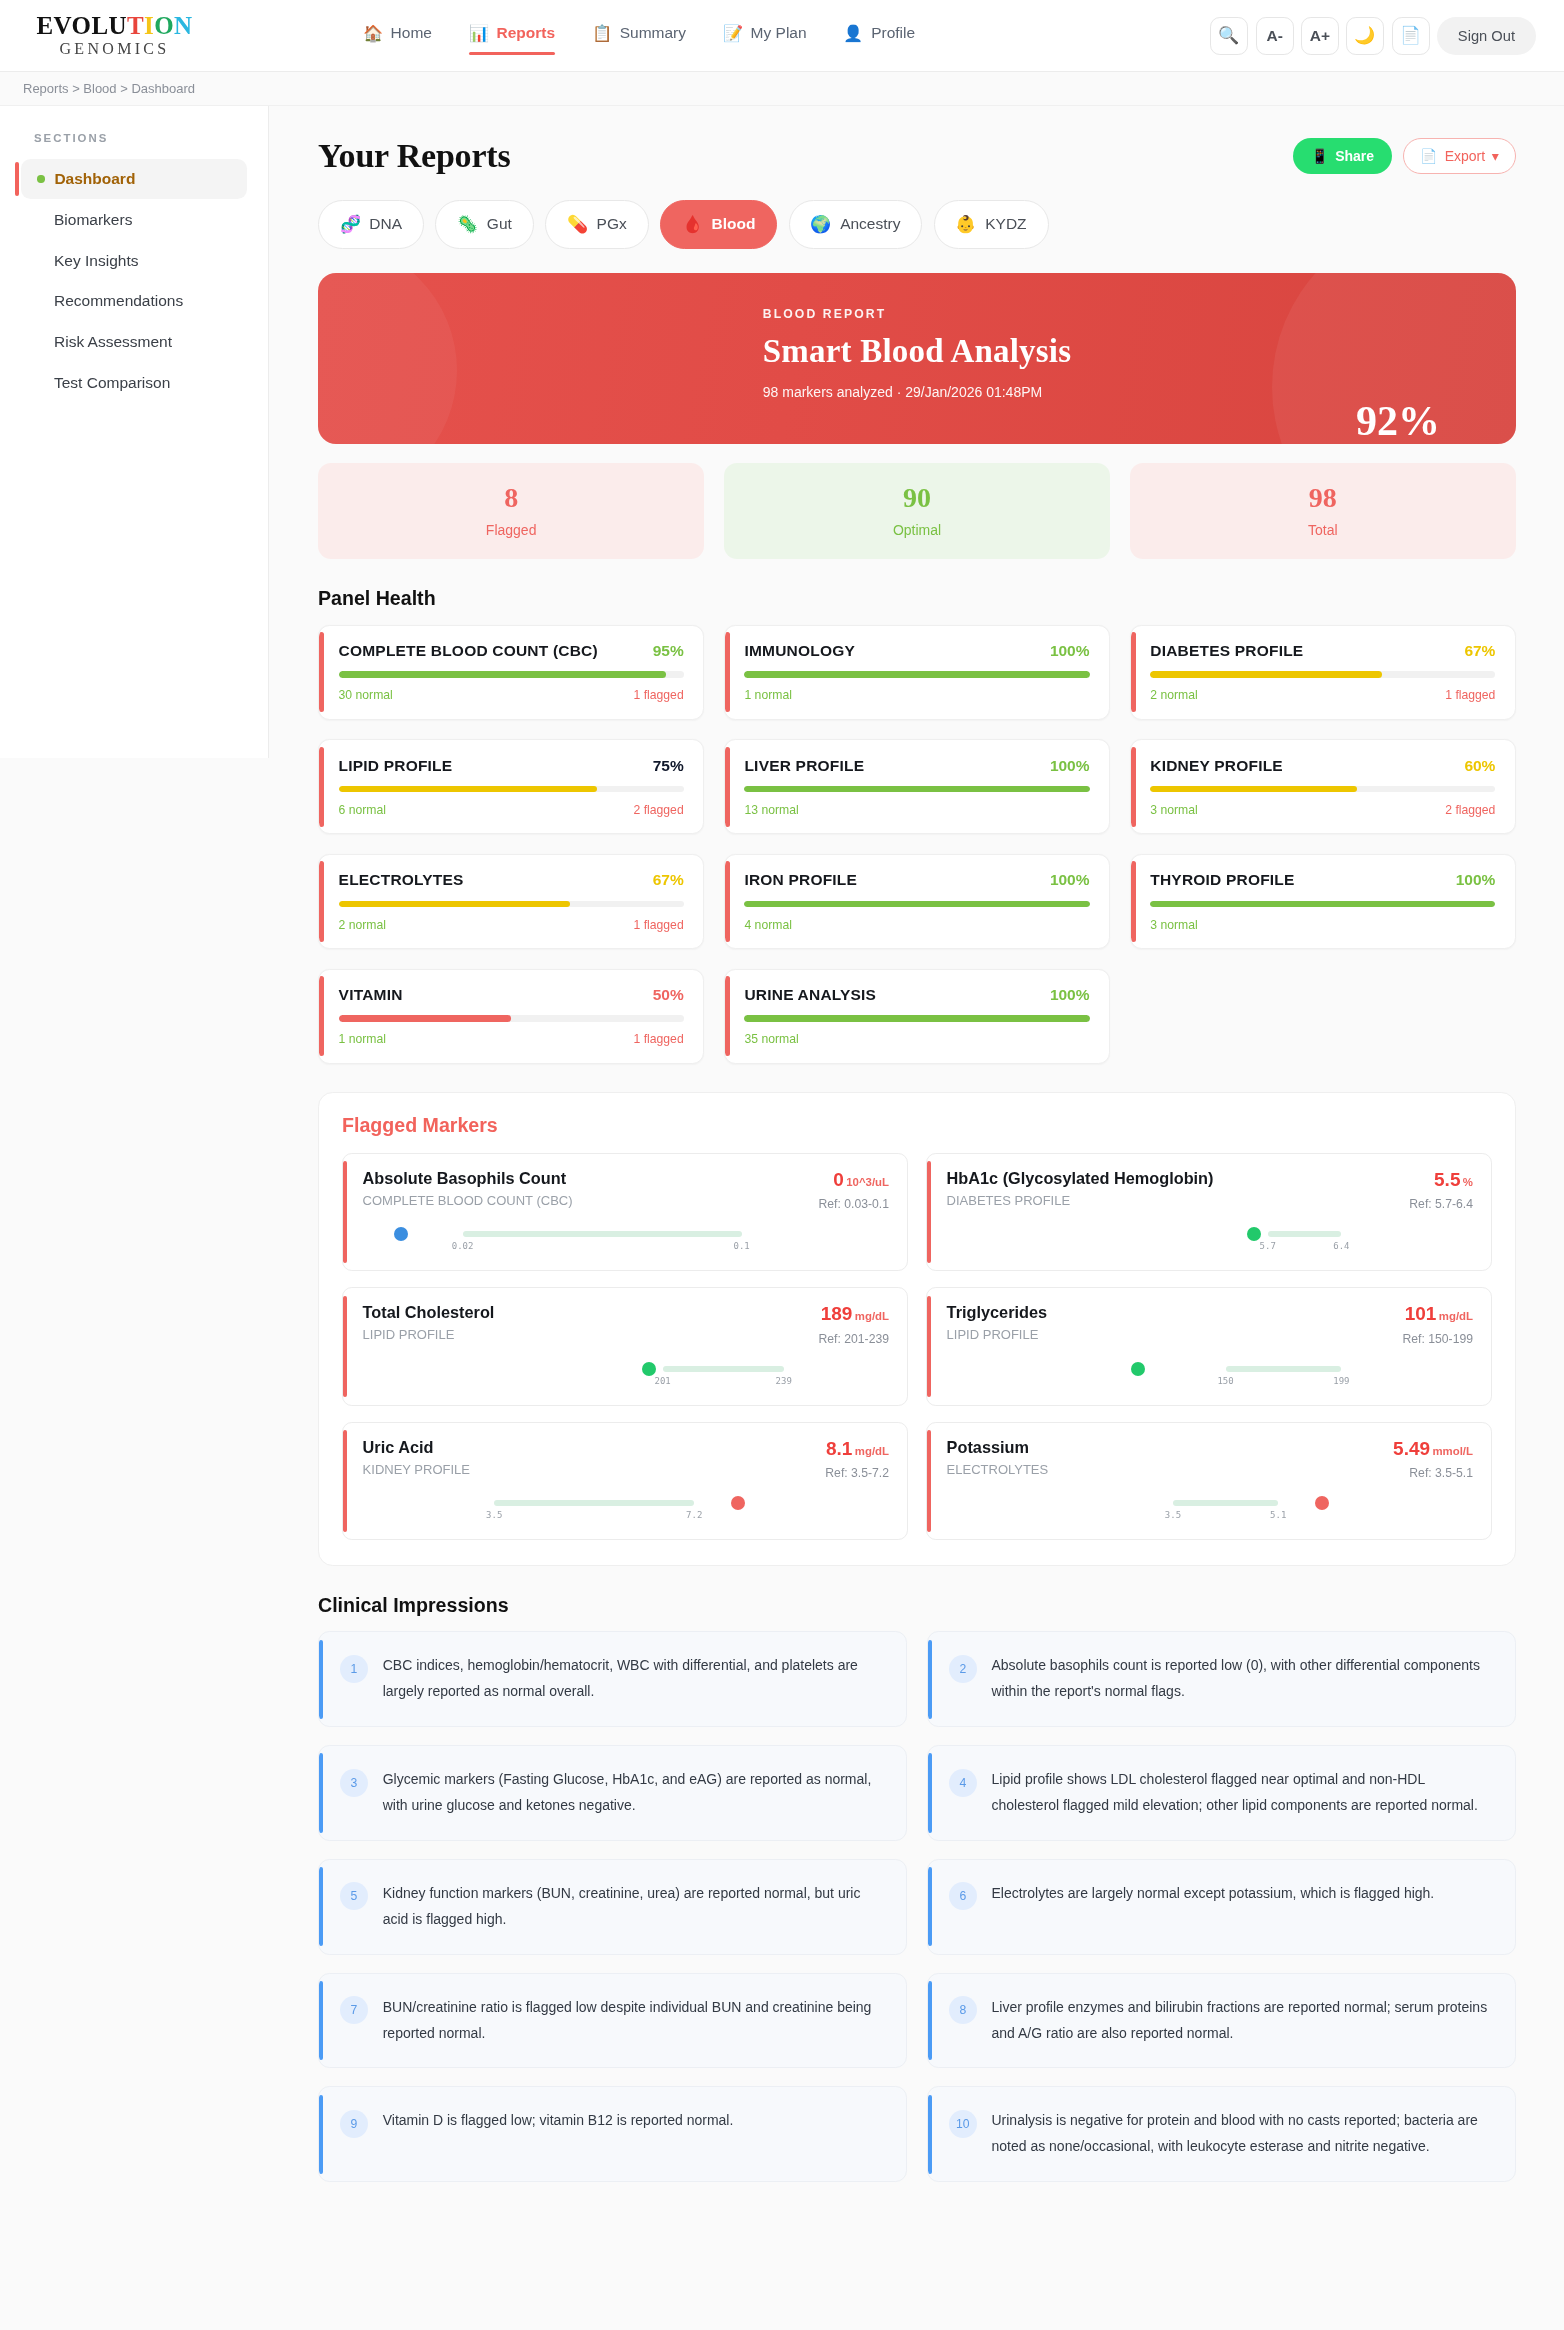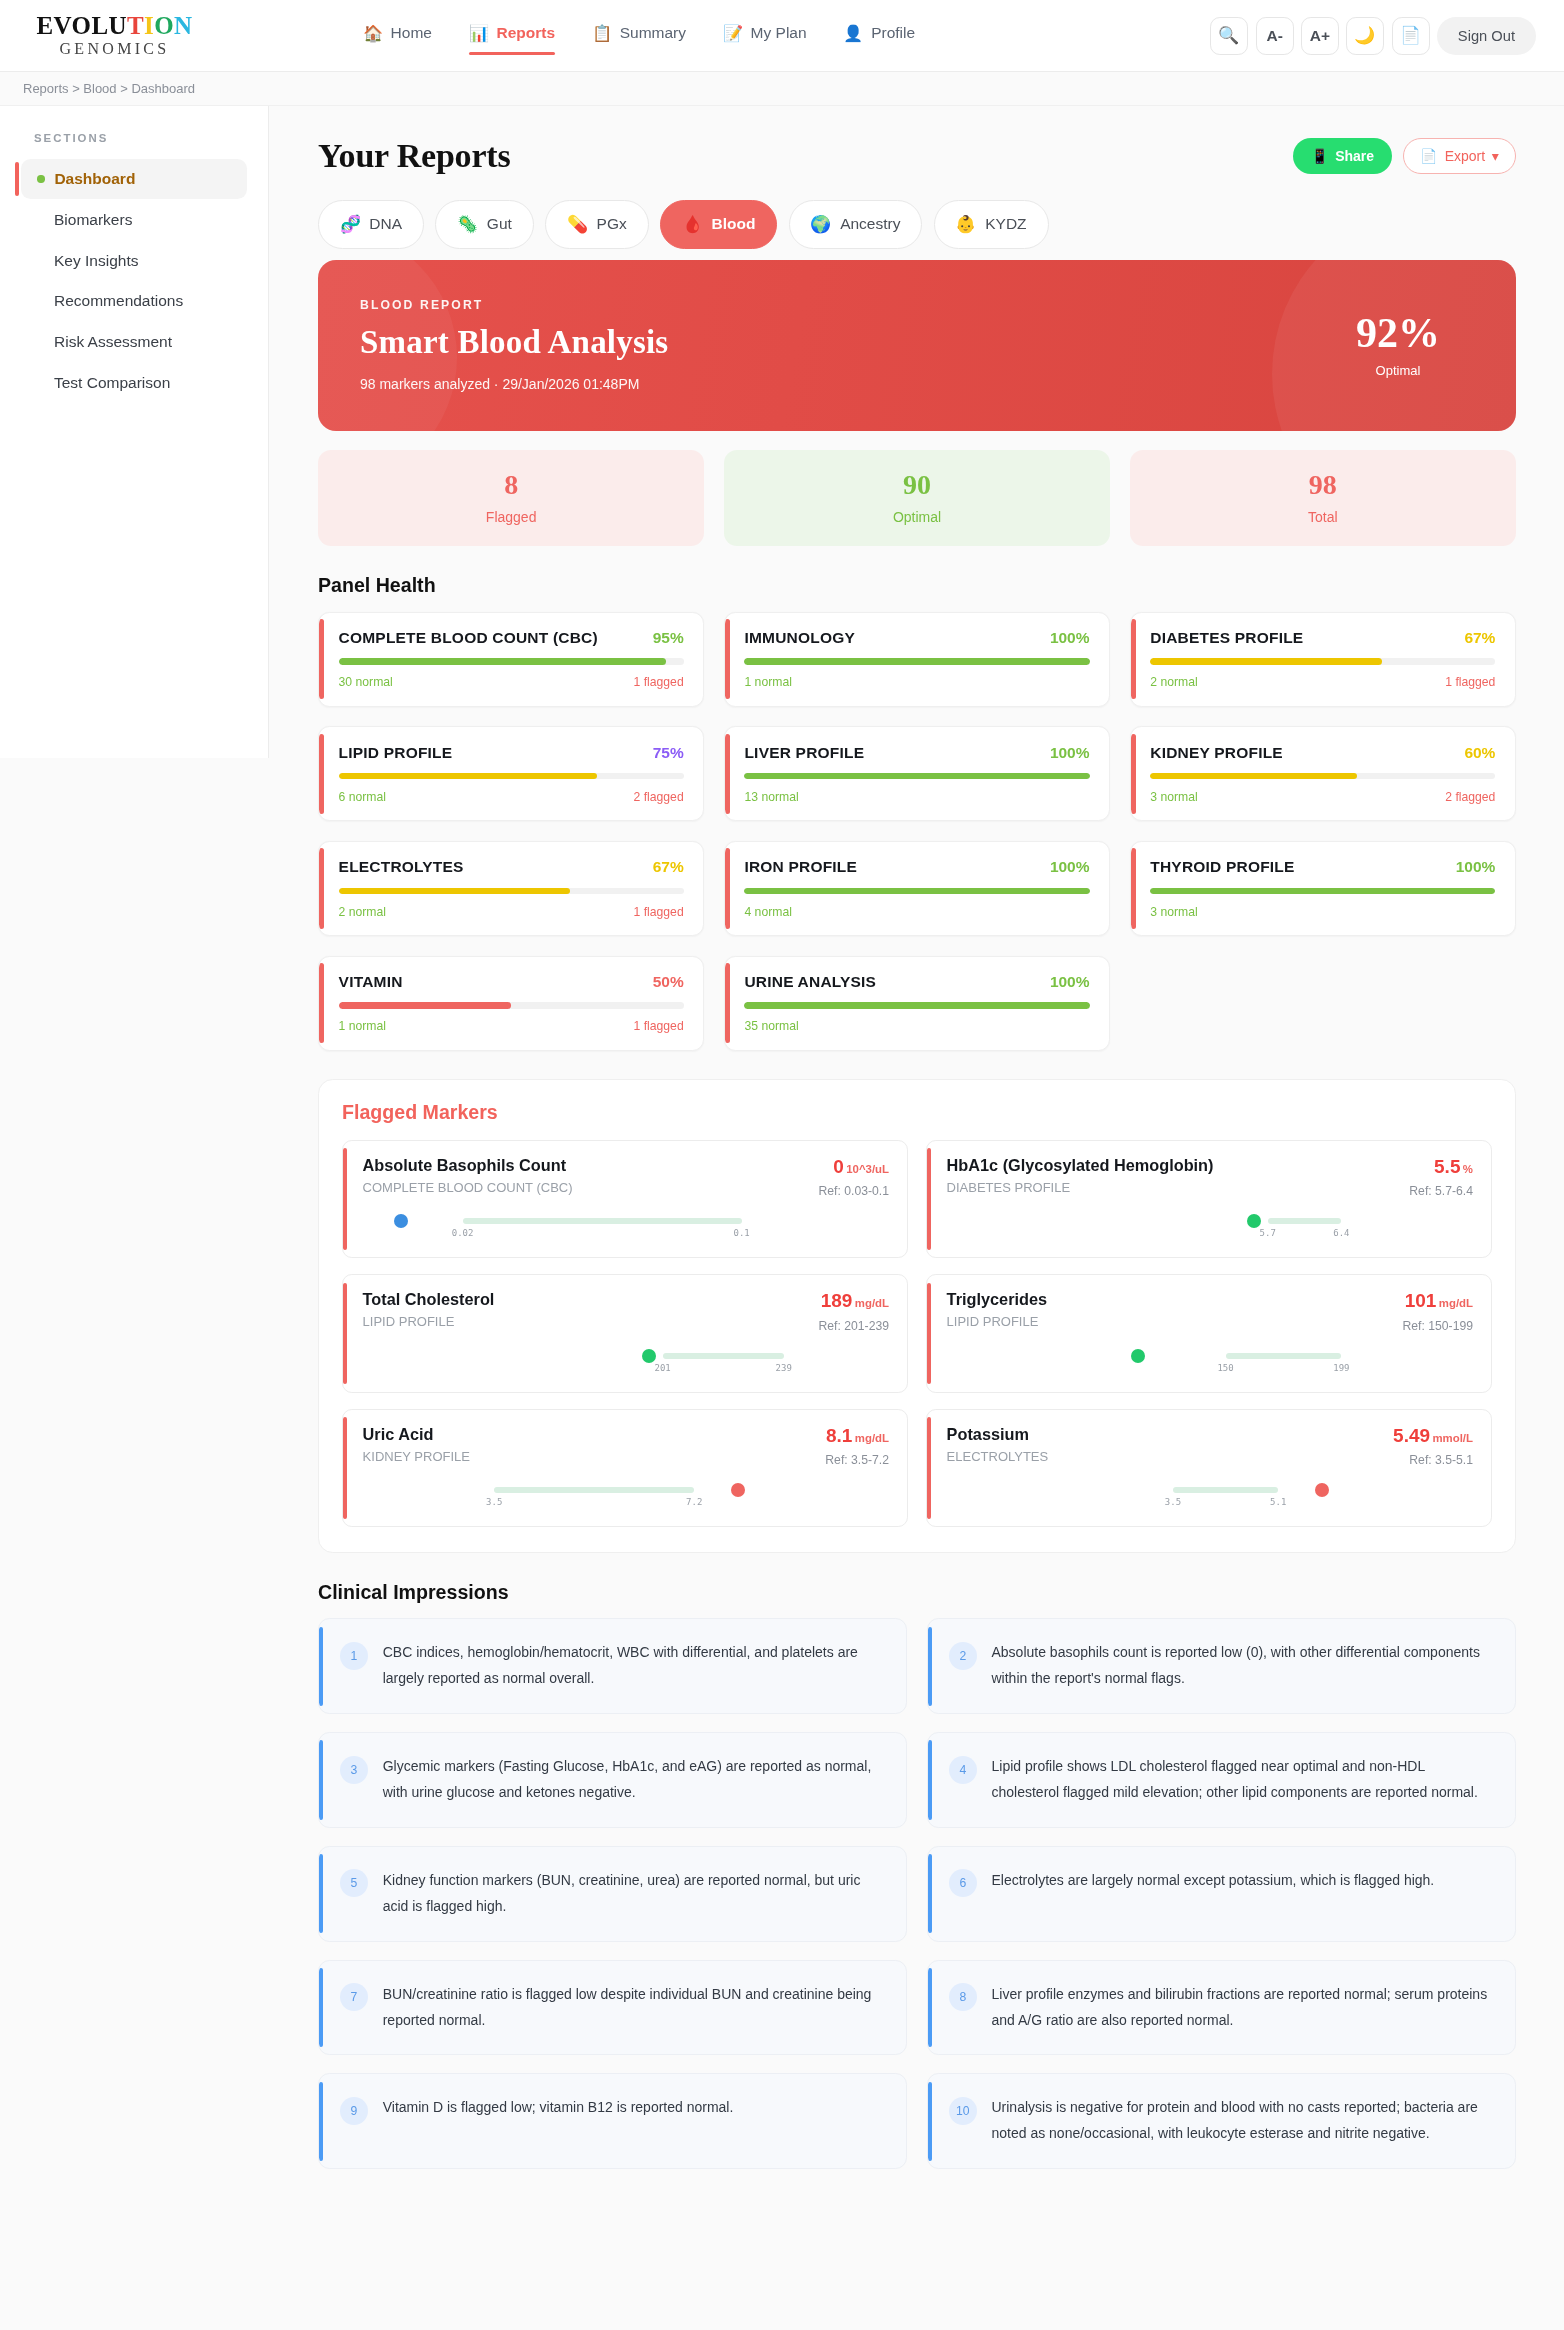--- a/index.html
+++ b/index.html
@@ -111,24 +111,24 @@
   .chip {
     height: 49px; border-radius: 24.5px; background: #fff; border: 0.8px solid #e8e8e8;
     display: flex; align-items: center; gap: 8.2px; padding: 0 21px;
     font-size: 15.5px; color: #4a4f57; cursor: pointer;
   }
   .chip.active { background: #ef6560; border-color: #ef6560; color: #fff; font-weight: bold; }
   .chip .cicon { font-size: 17px; line-height: 1; }
 
   
   .hero {
-    margin-top: 11px; height: 171px; border-radius: 18px;
+    margin-top: 24px; height: 171px; border-radius: 18px;
     background: linear-gradient(100deg, #e5514c 0%, #e14c47 40%, #d8453f 100%);
     position: relative; overflow: hidden; color: #fff;
-    padding: 34px 42px; display: flex; align-items: center;
+    padding: 34px 42px; display: flex; align-items: center; flex-direction: column;
   }
   .hero::after {
     content: ""; position: absolute; right: -98px; top: -57px;
     width: 342px; height: 342px; border-radius: 50%;
     background: rgba(255,255,255,0.06);
   }
   .hero::before {
     content: ""; position: absolute; left: -122px; top: -33px;
     width: 261px; height: 261px; border-radius: 50%;
     background: rgba(255,255,255,0.05);
@@ -420,21 +420,21 @@
             <div class="fill" style="width: 67%; background: rgb(237, 198, 0);"></div>
           </div>
           <div class="panel-foot">
             <span class="foot-norm">2 normal</span>
             <span class="foot-flag">1 flagged</span>
           </div>
         </div>
         <div class="panel">
           <div class="panel-head">
             <div class="panel-name">LIPID PROFILE</div>
-            <div class="panel-pct" style="color: #8b5cf6;">75%</div>
+            <div class="panel-pct" style="color: #0f172a;">75%</div>
           </div>
           <div class="track">
             <div class="fill" style="width: 75%; background: rgb(237, 198, 0);"></div>
           </div>
           <div class="panel-foot">
             <span class="foot-norm">6 normal</span>
             <span class="foot-flag">2 flagged</span>
           </div>
         </div>
         <div class="panel">

